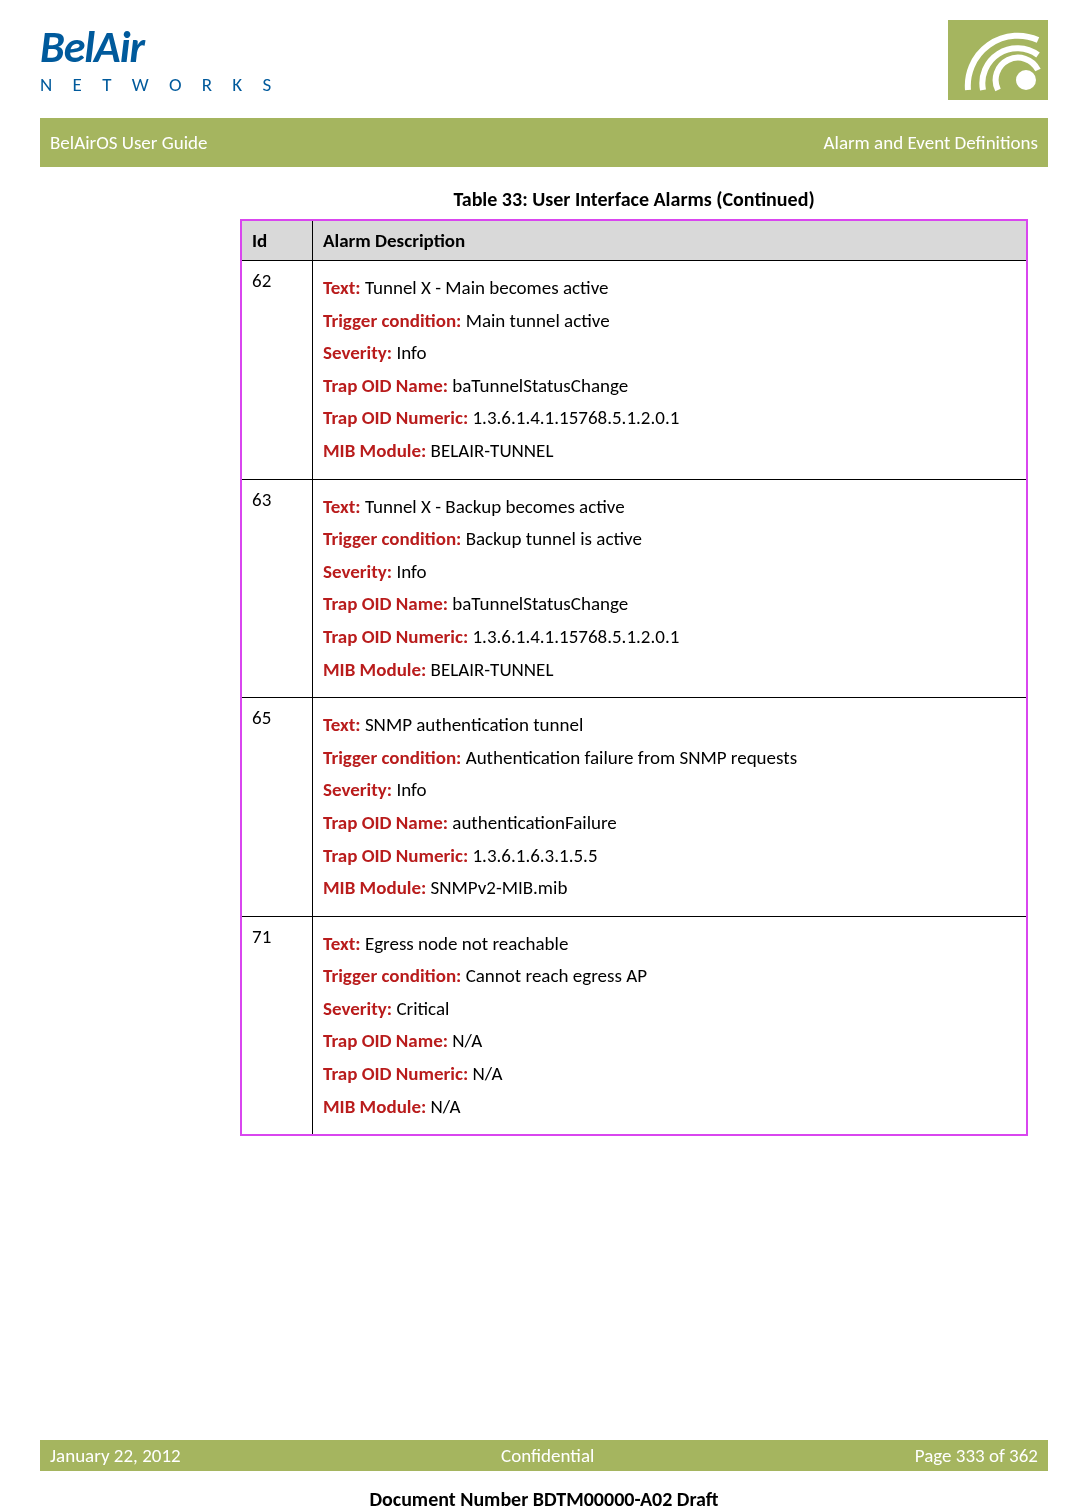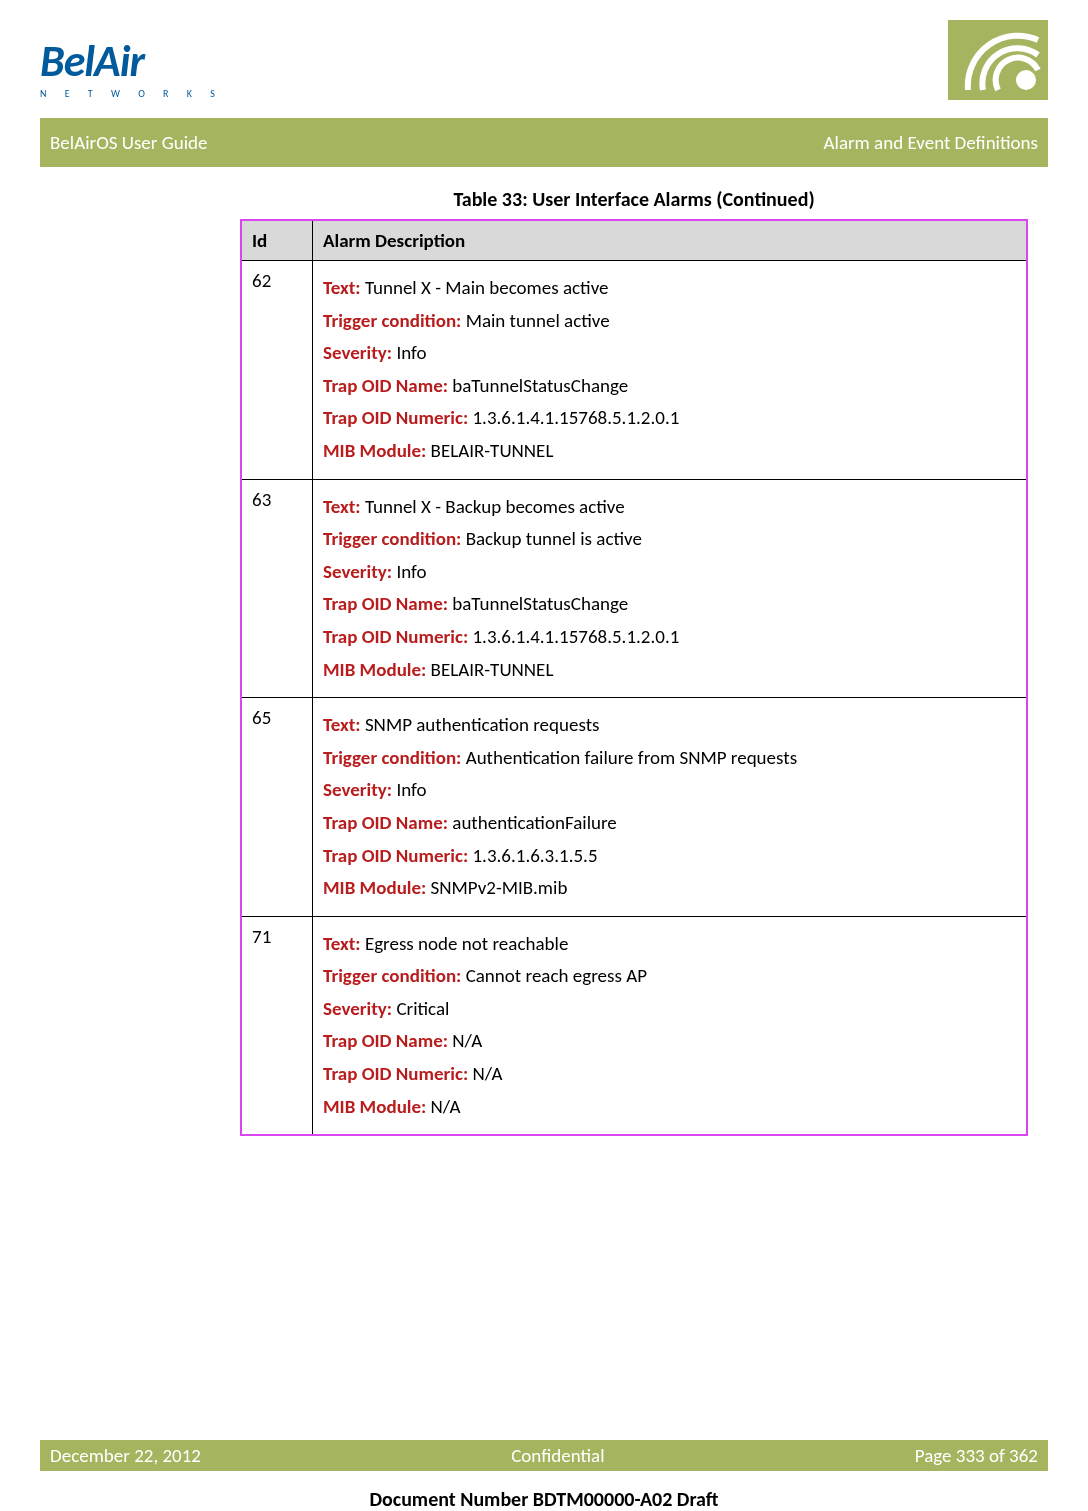--- a/index.html
+++ b/index.html
@@ -14,38 +14,38 @@
   .page {
     width: 1088px;
     min-height: 1511px;
     position: relative;
     box-sizing: border-box;
     padding: 20px 40px 0 40px;
   }
   .header {
     display: flex;
     justify-content: space-between;
-    align-items: flex-end;
+    align-items: center;
     margin-bottom: 18px;
   }
   .logo-left {
     display: flex;
     flex-direction: column;
     align-items: flex-start;
   }
   .belair-word {
     font-size: 44px;
     font-weight: 700;
     color: #005a9c;
     font-style: italic;
     letter-spacing: -1px;
     line-height: 1;
   }
   .belair-networks {
-    font-size: 10px;
+    font-size: 19px;
     color: #005a9c;
     letter-spacing: 8px;
     margin-top: 4px;
     font-weight: 400;
   }
   .logo-right {
     width: 100px;
     height: 80px;
   }
   .greenbar {
@@ -176,21 +176,21 @@
               <div class="alarm-line"><span class="field-label">Trigger condition: </span><span>Backup tunnel is active</span></div>
               <div class="alarm-line"><span class="field-label">Severity: </span><span>Info</span></div>
               <div class="alarm-line"><span class="field-label">Trap OID Name: </span><span>baTunnelStatusChange</span></div>
               <div class="alarm-line"><span class="field-label">Trap OID Numeric: </span><span>1.3.6.1.4.1.15768.5.1.2.0.1</span></div>
               <div class="alarm-line"><span class="field-label">MIB Module: </span><span>BELAIR-TUNNEL</span></div>
             </td>
           </tr>
           <tr>
             <td class="id-col">65</td>
             <td>
-              <div class="alarm-line"><span class="field-label">Text: </span><span>SNMP authentication requests</span></div>
+              <div class="alarm-line"><span class="field-label">Text: </span><span>SNMP authentication tunnel</span></div>
               <div class="alarm-line"><span class="field-label">Trigger condition: </span><span>Authentication failure from SNMP requests</span></div>
               <div class="alarm-line"><span class="field-label">Severity: </span><span>Info</span></div>
               <div class="alarm-line"><span class="field-label">Trap OID Name: </span><span>authenticationFailure</span></div>
               <div class="alarm-line"><span class="field-label">Trap OID Numeric: </span><span>1.3.6.1.6.3.1.5.5</span></div>
               <div class="alarm-line"><span class="field-label">MIB Module: </span><span>SNMPv2-MIB.mib</span></div>
             </td>
           </tr>
           <tr>
             <td class="id-col">71</td>
             <td>
@@ -200,19 +200,19 @@
               <div class="alarm-line"><span class="field-label">Trap OID Name: </span><span>N/A</span></div>
               <div class="alarm-line"><span class="field-label">Trap OID Numeric: </span><span>N/A</span></div>
               <div class="alarm-line"><span class="field-label">MIB Module: </span><span>N/A</span></div>
             </td>
           </tr>
         </tbody>
     </table>
   </div>
 
   <div class="footer-bar">
-    <span>December 22, 2012</span>
+    <span>January 22, 2012</span>
     <span>Confidential</span>
     <span>Page 333 of 362</span>
   </div>
   <div class="doc-number">Document Number BDTM00000-A02 Draft</div>
 
 </div>
 
 </body></html>

